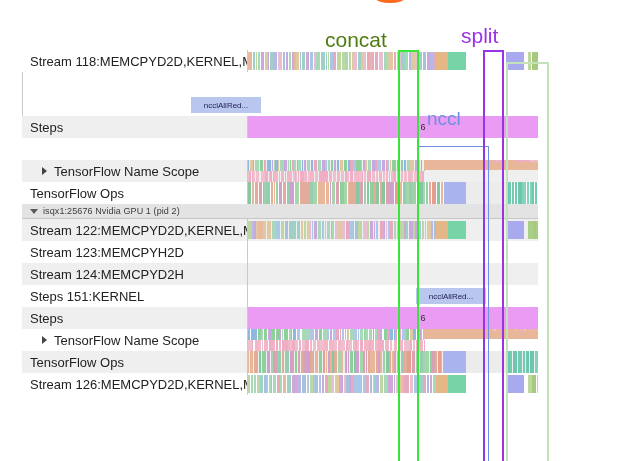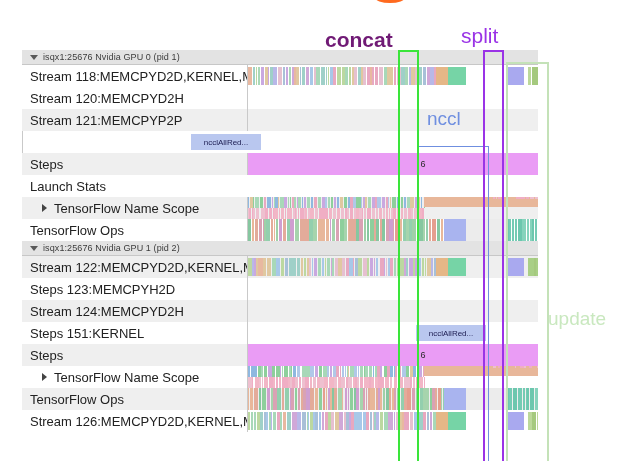--- a/index.html
+++ b/index.html
@@ -5,21 +5,21 @@
   html,body{margin:0;padding:0;}
   body{
     width:622px;height:461px;overflow:hidden;background:#ffffff;
     font-family:"Liberation Sans", sans-serif;
     -webkit-font-smoothing:antialiased;
   }
   #stage{position:relative;width:622px;height:461px;overflow:hidden;}
 
   
   .anno{position:absolute;font-weight:400;white-space:nowrap;}
-  #anno-concat{left:325px;top:28px;font-size:21px;color:#701a75;font-weight:bold;}
+  #anno-concat{left:325px;top:28px;font-size:21px;color:#4d7c0f;}
   #anno-split{left:461px;top:24px;font-size:21px;color:#9a33e6;}
   #anno-nccl{left:427px;top:108px;font-size:19px;color:#6f8fe0;}
   #anno-weight{left:548px;top:306px;font-size:19px;color:#c9e8bf;line-height:25px;}
   #anno-weight span{display:block;}
   #orange-clip{position:absolute;left:375px;top:-8px;width:30px;height:11px;
     background:#ff6a1f;border-radius:50%;}
 
   
   .vbox{position:absolute;border-style:solid;pointer-events:none;}
   #box-concat{left:398px;top:50px;width:17px;height:411px;border-width:2px;border-color:#3ae53a;border-bottom:none;}
@@ -57,24 +57,20 @@
 <body>
 
 <div id="stage">
 
   <div id="orange-clip"></div>
 
   <div class="anno" id="anno-concat">concat</div>
   <div class="anno" id="anno-split">split</div>
 
   <div id="panel">
-      <div class="sec-head">
-        <span class="caret"></span>
-        <span class="txt">isqx1:25676 Nvidia GPU 0 (pid 1)</span>
-      </div>
       <div class="row">
         <div class="lbl">
           <span>Stream 118:MEMCPYD2D,KERNEL,ME</span>
         </div>
         <div class="track">
           <div class="stripe" style="left: 0px; width: 4.01999px; top: 9%; height: 82%; background: rgb(232, 184, 160);"></div>
           <div class="stripe" style="left: 4.69413px; width: 2.20781px; top: 9%; height: 82%; background: rgb(159, 208, 200);"></div>
           <div class="stripe" style="left: 7.651px; width: 1.84493px; top: 9%; height: 82%; background: rgb(188, 216, 160);"></div>
           <div class="stripe" style="left: 9.96687px; width: 2.40401px; top: 9%; height: 82%; background: rgb(168, 216, 184);"></div>
           <div class="stripe" style="left: 12.9292px; width: 3.55043px; top: 9%; height: 82%; background: rgb(201, 168, 224);"></div>
@@ -131,51 +127,39 @@
           <div class="stripe" style="left: 186.265px; width: 1.73492px; top: 9%; height: 82%; background: rgb(232, 168, 192);"></div>
           <div class="slab" style="left: 188px; width: 12px; background: rgb(229, 183, 135); top: 2px; height: 18px;"></div>
           <div class="slab" style="left: 200px; width: 18px; background: rgb(118, 212, 166); top: 2px; height: 18px;"></div>
           <div class="slab" style="left: 258px; width: 18px; background: rgb(169, 169, 239); top: 2px; height: 18px;"></div>
           <div class="stripe" style="left: 280px; width: 2.6498px; top: 9%; height: 82%; background: rgb(188, 216, 154);"></div>
           <div class="stripe" style="left: 283.766px; width: 3.75866px; top: 9%; height: 82%; background: rgb(165, 201, 126);"></div>
           <div class="stripe" style="left: 287.732px; width: 2.26788px; top: 9%; height: 82%; background: rgb(165, 201, 126);"></div>
         </div>
       </div>
       <div class="row">
-        <div class="lbl">
-          <span>Stream 120:MEMCPYD2H</span>
-        </div>
-        <div class="track"></div>
-      </div>
-      <div class="row alt">
-        <div class="lbl">
-          <span>Stream 121:MEMCPYP2P</span>
-        </div>
         <div class="track"></div>
       </div>
       <div class="row">
         <div class="track">
           <div class="nccl-blk">
             <span>ncclAllRed...</span>
           </div>
         </div>
       </div>
       <div class="row alt">
         <div class="lbl">
           <span>Steps</span>
         </div>
         <div class="track">
           <div class="slab" style="left: 0px; width: 290px; background: rgb(234, 156, 245); top: 0px; height: 22px;"></div>
           <div class="bar-label" style="left: 0px; width: 350px;">6</div>
         </div>
       </div>
       <div class="row">
-        <div class="lbl">
-          <span>Launch Stats</span>
-        </div>
       </div>
       <div class="row alt">
         <div class="lbl indent">
           <span class="tri"></span>
           <span>TensorFlow Name Scope</span>
         </div>
         <div class="track">
           <div class="stripe" style="left: 0px; width: 1.01297px; top: 0%; height: 48%; background: rgb(143, 184, 224);"></div>
           <div class="stripe" style="left: 2.09081px; width: 2.5049px; top: 0%; height: 48%; background: rgb(224, 200, 160);"></div>
           <div class="stripe" style="left: 4.90083px; width: 1.49922px; top: 0%; height: 48%; background: rgb(142, 207, 156);"></div>
@@ -458,21 +442,21 @@
           <div class="slab" style="left: 200px; width: 18px; background: rgb(118, 212, 166); top: 2px; height: 18px;"></div>
           <div class="slab" style="left: 258px; width: 18px; background: rgb(169, 169, 239); top: 2px; height: 18px;"></div>
           <div class="stripe" style="left: 280px; width: 1.71811px; top: 9%; height: 82%; background: rgb(169, 207, 134);"></div>
           <div class="stripe" style="left: 282.197px; width: 3.9377px; top: 9%; height: 82%; background: rgb(169, 207, 134);"></div>
           <div class="stripe" style="left: 286.165px; width: 1.59288px; top: 9%; height: 82%; background: rgb(165, 201, 126);"></div>
           <div class="stripe" style="left: 288.491px; width: 1.50903px; top: 9%; height: 82%; background: rgb(169, 207, 134);"></div>
         </div>
       </div>
       <div class="row">
         <div class="lbl">
-          <span>Steps 123:MEMCPYH2D</span>
+          <span>Stream 123:MEMCPYH2D</span>
         </div>
         <div class="track"></div>
       </div>
       <div class="row alt">
         <div class="lbl">
           <span>Stream 124:MEMCPYD2H</span>
         </div>
         <div class="track"></div>
       </div>
       <div class="row">
@@ -781,20 +765,19 @@
           <div class="slab" style="left: 258px; width: 18px; background: rgb(169, 169, 239); top: 2px; height: 18px;"></div>
           <div class="stripe" style="left: 280px; width: 4.00894px; top: 9%; height: 82%; background: rgb(188, 216, 154);"></div>
           <div class="stripe" style="left: 284.422px; width: 3.5062px; top: 9%; height: 82%; background: rgb(165, 201, 126);"></div>
           <div class="stripe" style="left: 288.931px; width: 1.06938px; top: 9%; height: 82%; background: rgb(188, 216, 154);"></div>
         </div>
       </div>
     </div>
 
   <div class="anno" id="anno-nccl">nccl</div>
   <div class="anno" id="anno-weight">
-    <span>update</span>
   </div>
 
   <div class="vbox" id="box-weight"></div>
   <div class="vbox" id="box-nccl"></div>
   <div class="vbox" id="box-concat"></div>
   <div class="vbox" id="box-split"></div>
 </div>
 
 </body></html>

